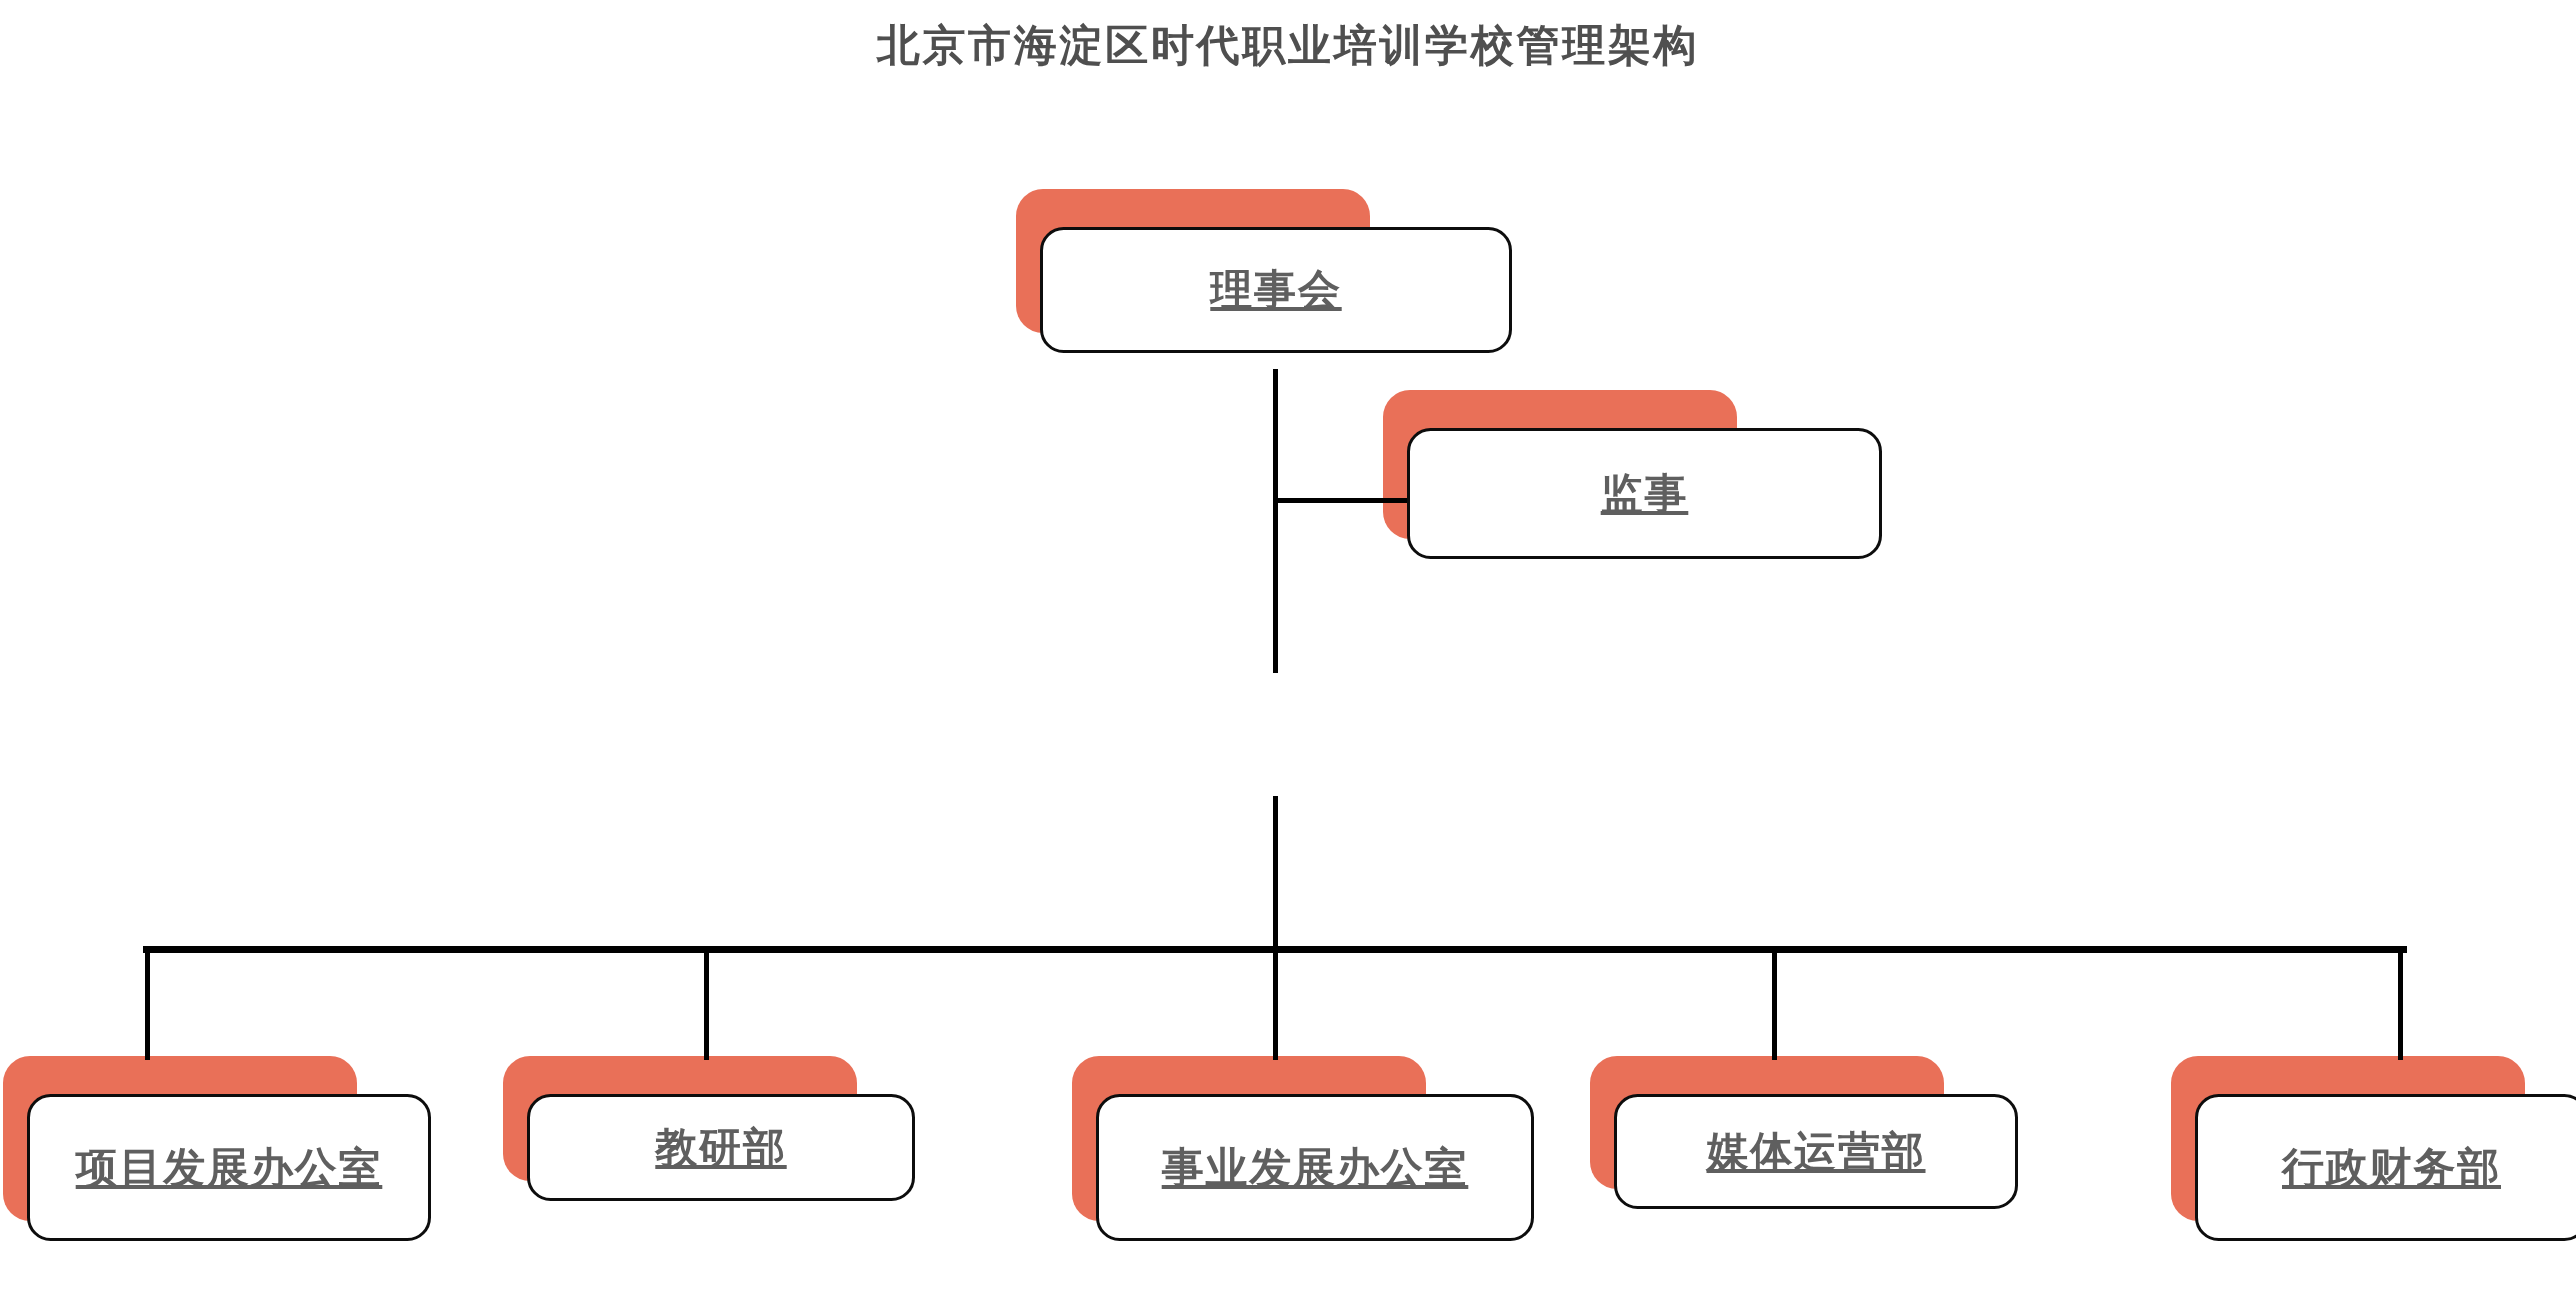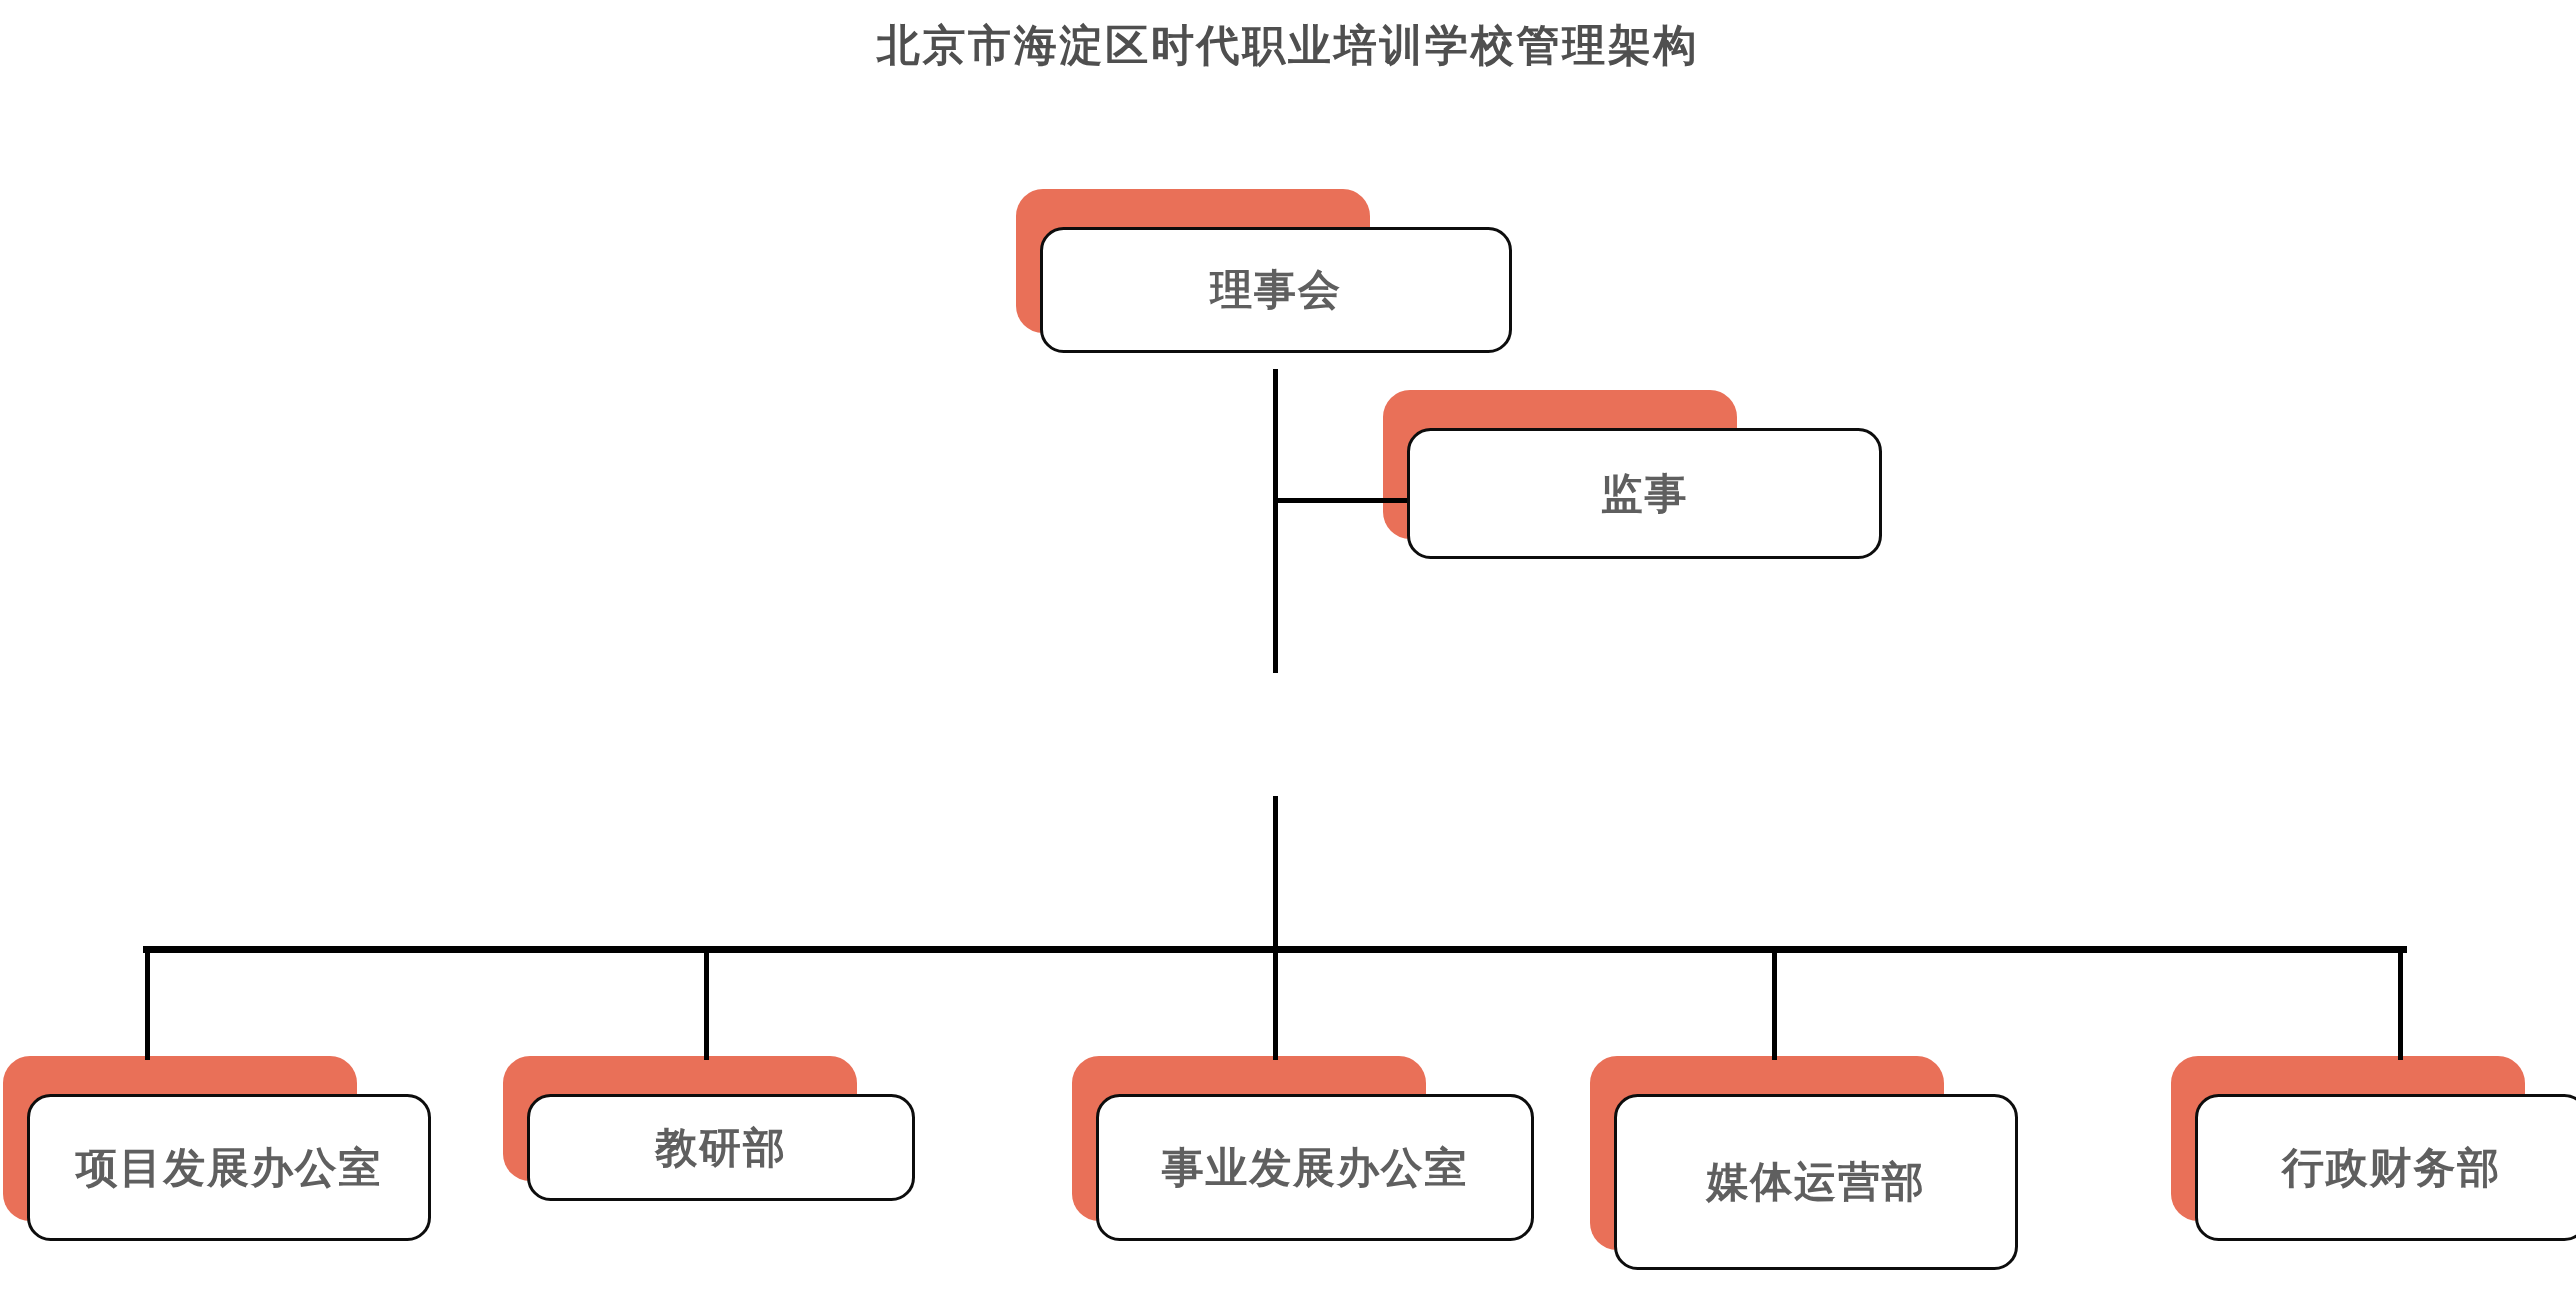--- a/index.html
+++ b/index.html
@@ -57,28 +57,29 @@
     border: 3.6px solid var(--node-border);
     border-radius: 23.6px;
     display: flex;
     align-items: center;
     justify-content: center;
     font-size: 42px;
     font-weight: bold;
     color: var(--label-text);
     letter-spacing: 1.8px;
     z-index: 2;
+    text-decoration: underline;
   }
   #node-board            { left: 1040px; top: 227px;  width: 472px; height: 126px; }
   #node-supervisor       { left: 1407px; top: 428px;  width: 475px; height: 131px; }
   #node-principal-office { left: 1040px; top: 673px;  width: 472px; height: 122px; }
   #node-dept-0 { left: 27px;   top: 1094px; width: 404px; height: 147px; }
   #node-dept-1 { left: 527px;  top: 1094px; width: 388px; height: 107px; }
   #node-dept-2 { left: 1096px; top: 1094px; width: 438px; height: 147px; }
-  #node-dept-3 { left: 1614px; top: 1094px; width: 404px; height: 176px; }
+  #node-dept-3 { left: 1614px; top: 1094px; width: 404px; height: 115px; }
   #node-dept-4 { left: 2168px; top: 1094px; width: 393px; height: 147px; margin-left: 27px; }
   
   .conn {
     position: absolute;
     background: var(--connector);
     z-index: 1;
   }
   #conn-board-principal   { left: 1273px; top: 369px;  width: 5.4px;    height: 304px; }
   #conn-supervisor-branch { left: 1276px; top: 498px;  width: 133px;  height: 5.4px;   }
   #conn-principal-bar     { left: 1273px; top: 796px;  width: 5.4px;    height: 151px; }

